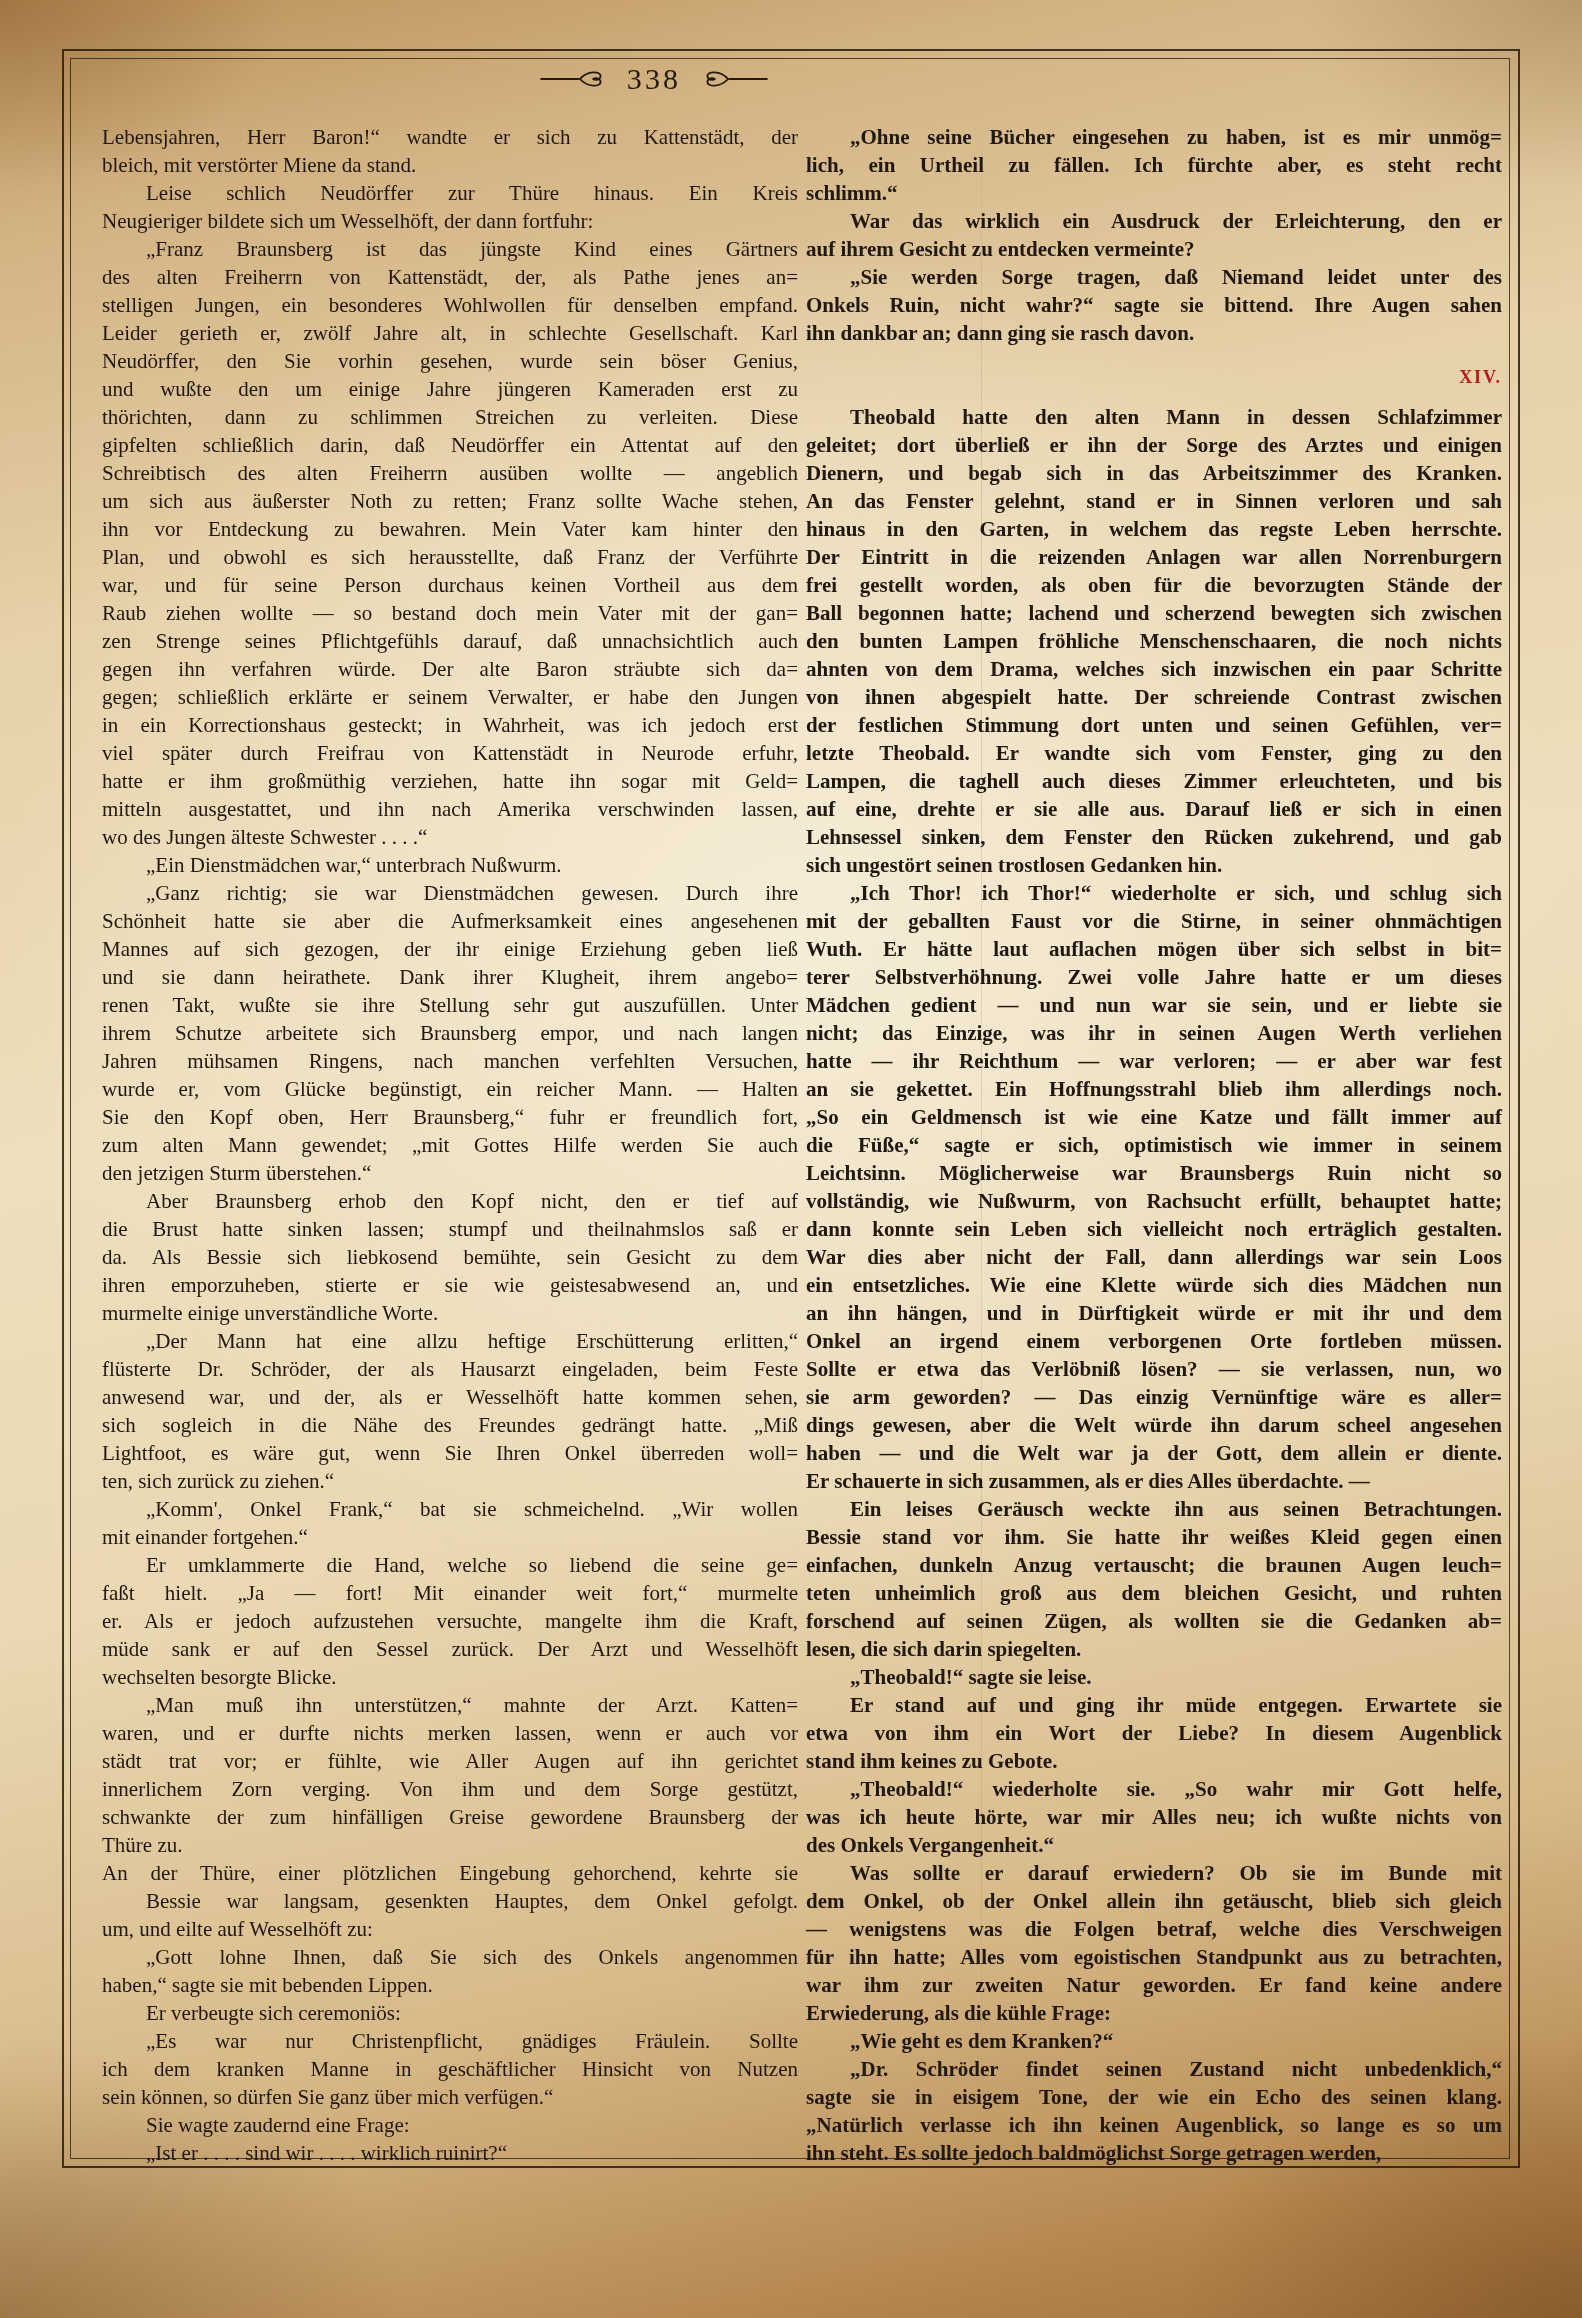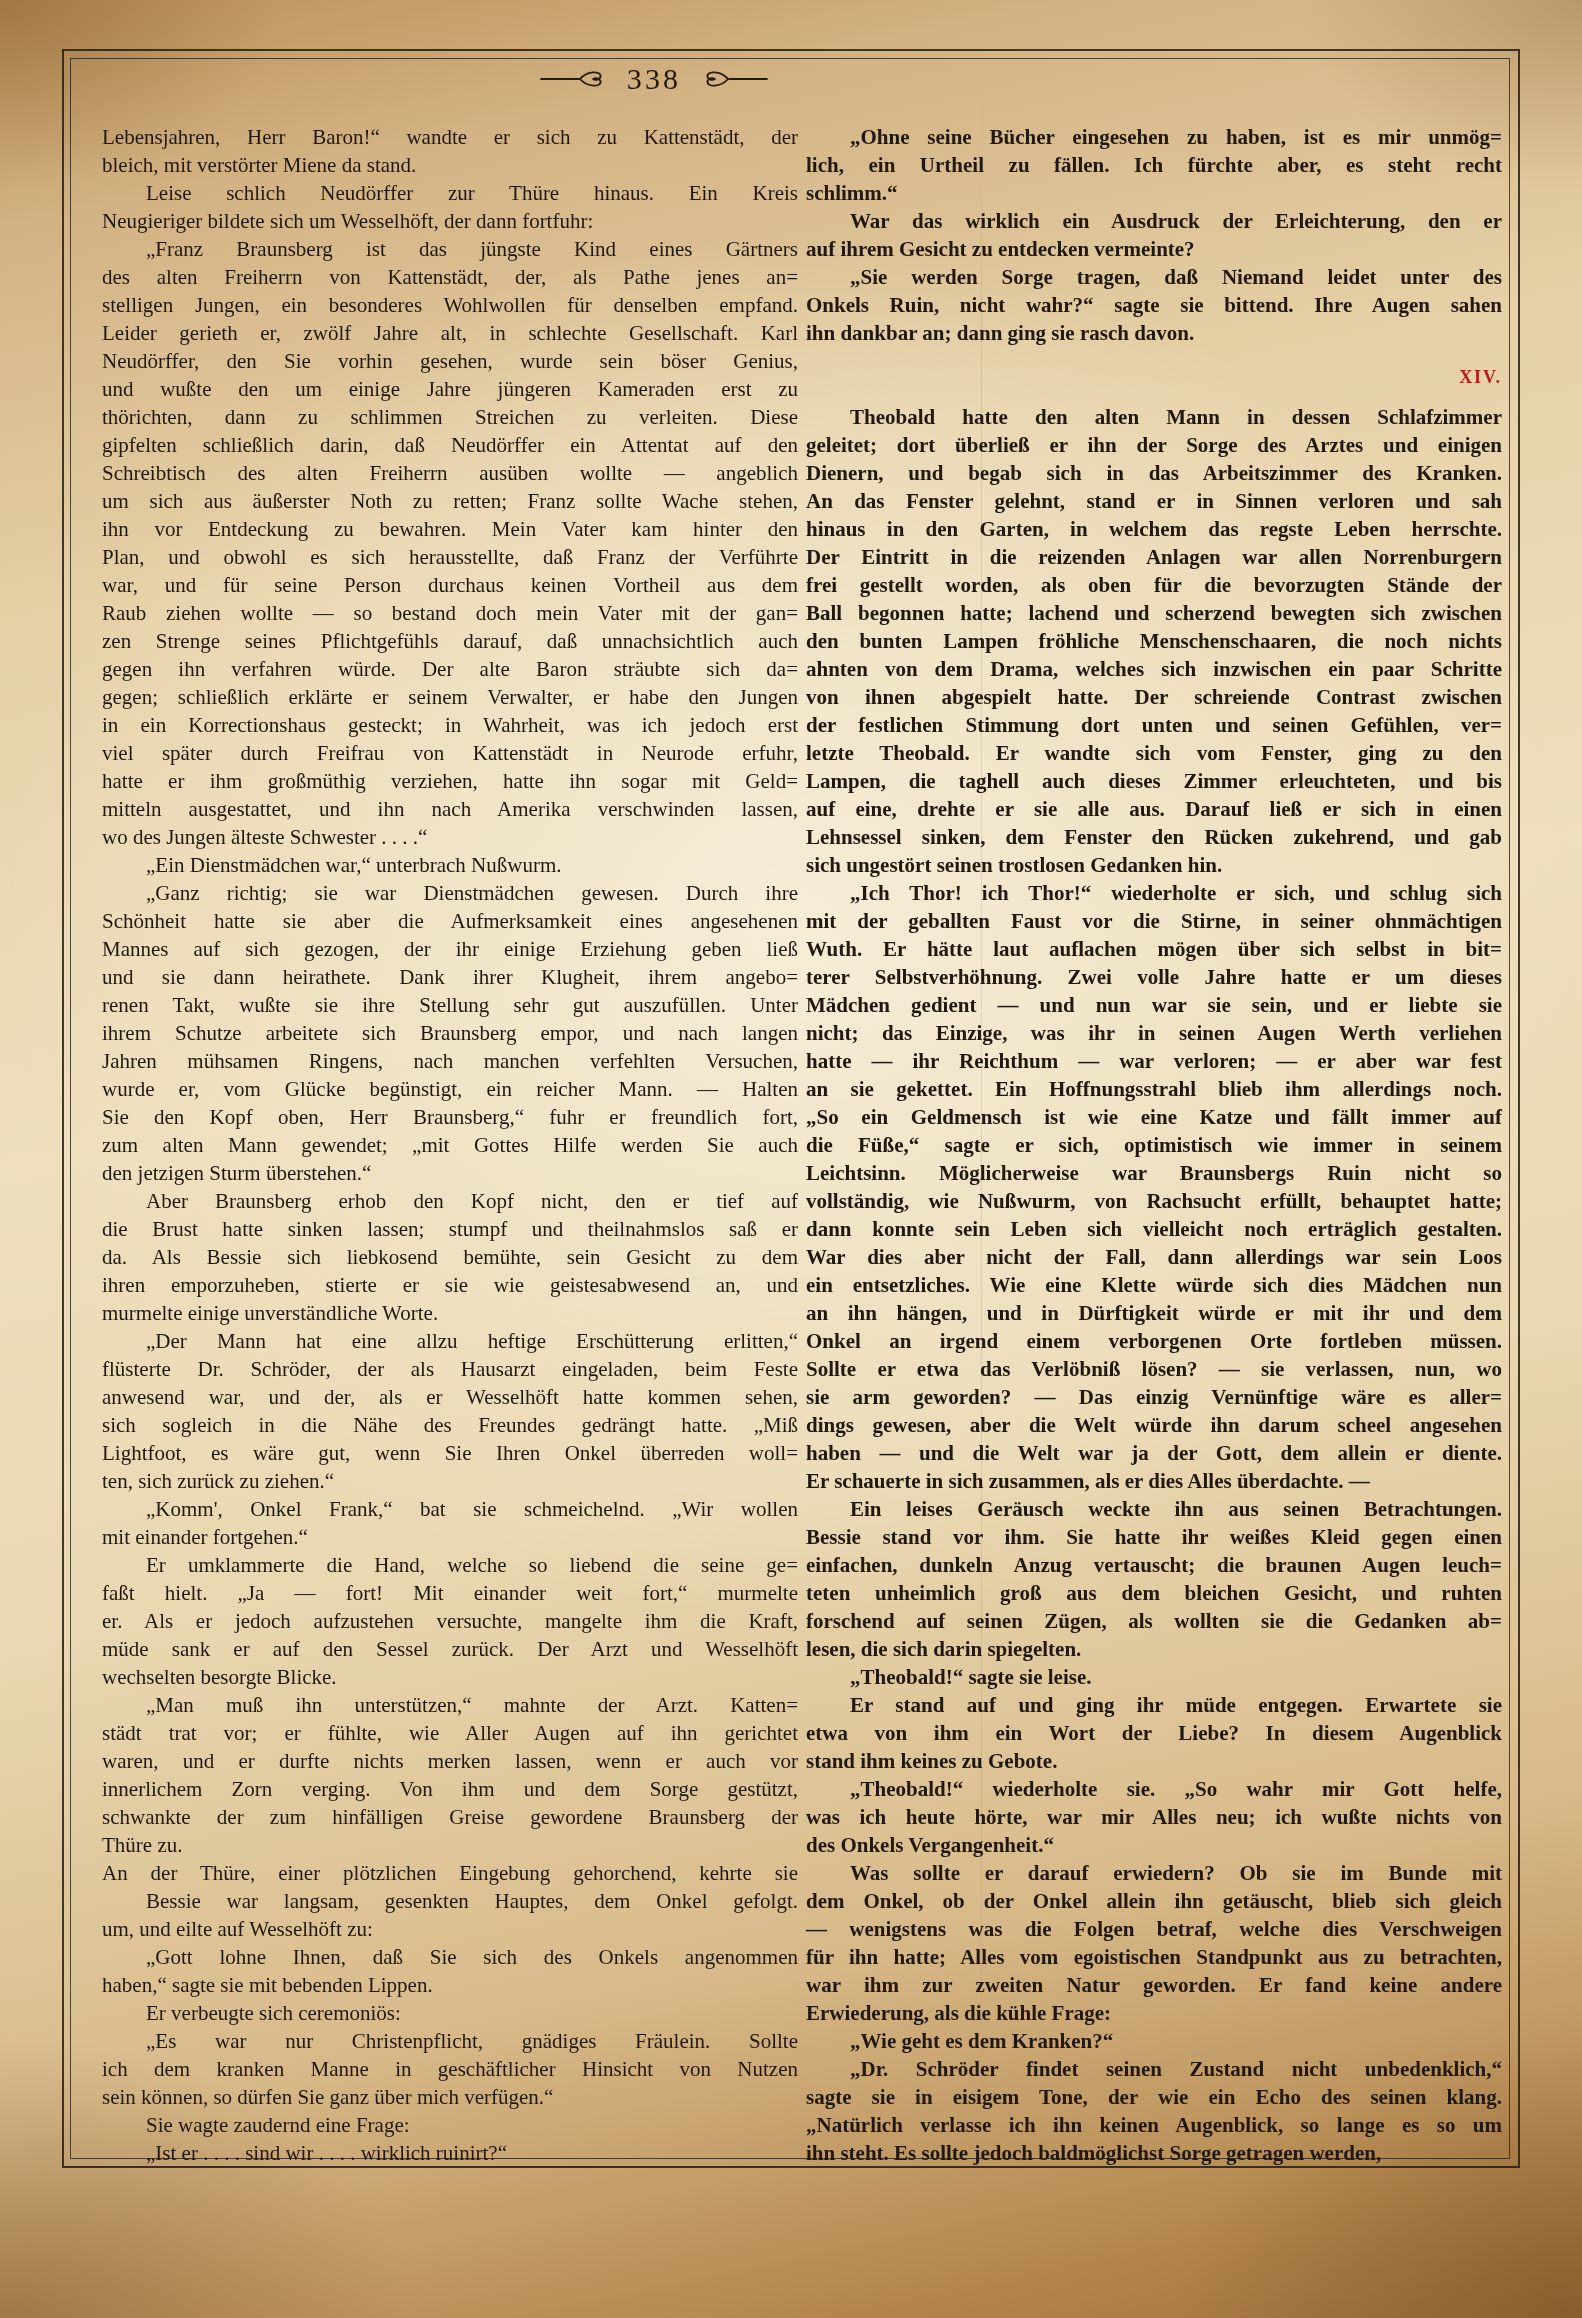--- a/index.html
+++ b/index.html
@@ -149,22 +149,22 @@
     </div>
     <div class="para">
       <div class="line first">Er umklammerte die Hand, welche so liebend die seine ge=</div>
       <div class="line">faßt hielt.  „Ja — fort!  Mit einander weit fort,“ murmelte</div>
       <div class="line">er.  Als er jedoch aufzustehen versuchte, mangelte ihm die Kraft,</div>
       <div class="line">müde sank er auf den Sessel zurück.  Der Arzt und Wesselhöft</div>
       <div class="line last">wechselten besorgte Blicke.</div>
     </div>
     <div class="para">
       <div class="line first">„Man muß ihn unterstützen,“ mahnte der Arzt.  Katten=</div>
+      <div class="line">waren, und er durfte nichts merken lassen, wenn er auch vor</div>
       <div class="line">städt trat vor; er fühlte, wie Aller Augen auf ihn gerichtet</div>
-      <div class="line">waren, und er durfte nichts merken lassen, wenn er auch vor</div>
       <div class="line">innerlichem Zorn verging.  Von ihm und dem Sorge gestützt,</div>
       <div class="line">schwankte der zum hinfälligen Greise gewordene Braunsberg der</div>
       <div class="line last">Thüre zu.</div>
     </div>
     <div class="para">
       <div class="line">An der Thüre, einer plötzlichen Eingebung gehorchend, kehrte sie</div>
       <div class="line first">Bessie war langsam, gesenkten Hauptes, dem Onkel gefolgt.</div>
       <div class="line last">um, und eilte auf Wesselhöft zu:</div>
     </div>
     <div class="para">

